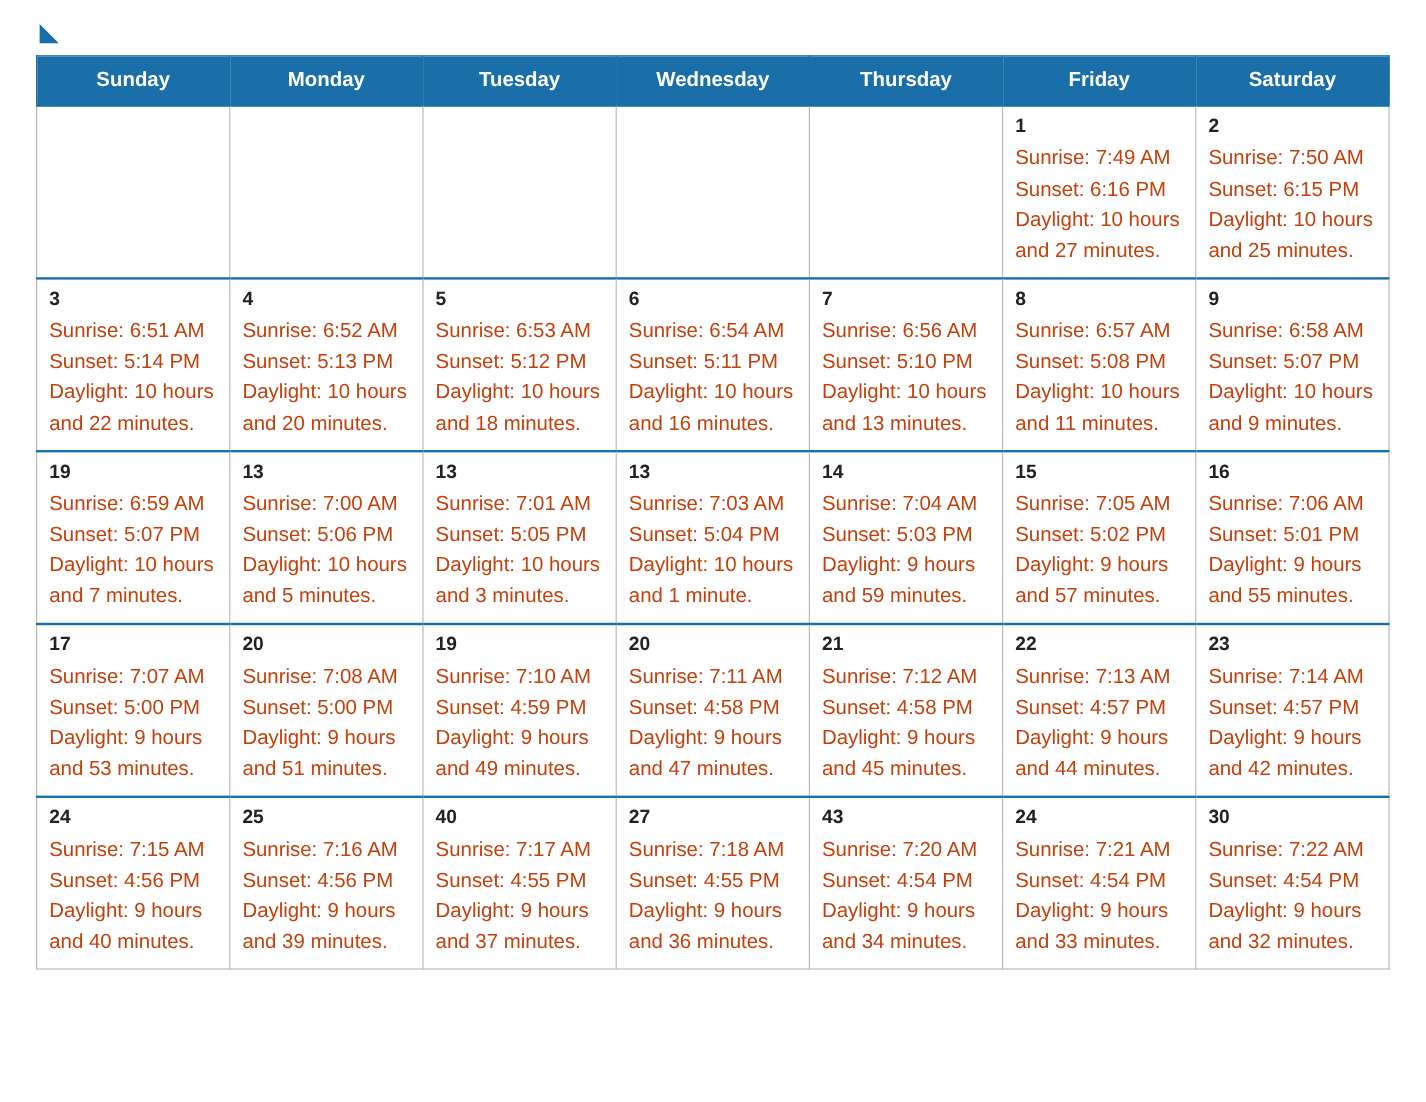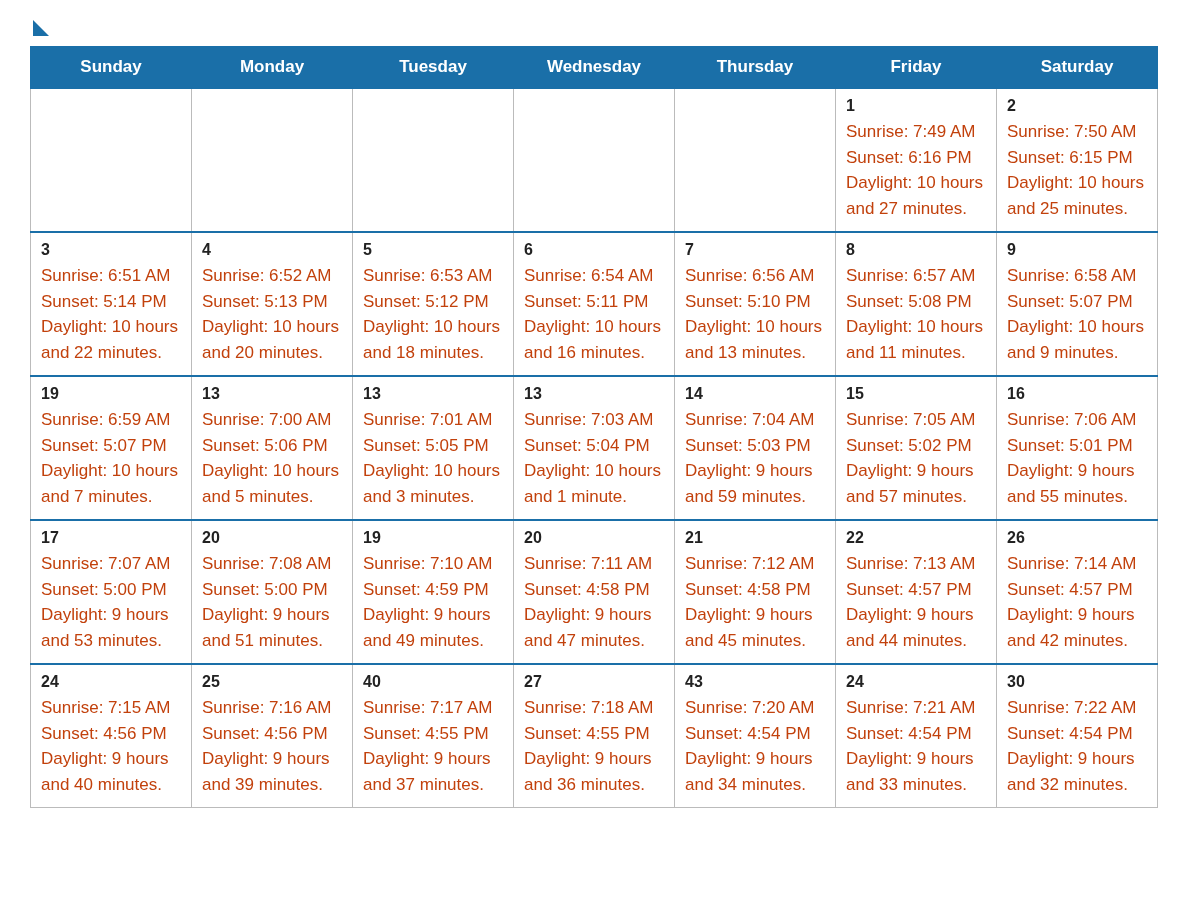--- a/index.html
+++ b/index.html
@@ -228,21 +228,21 @@
         </td>
         <td>
           <span class="day-number">21</span>
           <div class="day-info">Sunrise: 7:12 AM<br>Sunset: 4:58 PM<br>Daylight: 9 hours and 45 minutes.</div>
         </td>
         <td>
           <span class="day-number">22</span>
           <div class="day-info">Sunrise: 7:13 AM<br>Sunset: 4:57 PM<br>Daylight: 9 hours and 44 minutes.</div>
         </td>
         <td>
-          <span class="day-number">26</span>
+          <span class="day-number">23</span>
           <div class="day-info">Sunrise: 7:14 AM<br>Sunset: 4:57 PM<br>Daylight: 9 hours and 42 minutes.</div>
         </td>
       </tr>
       <tr class="week-row">
         <td>
           <span class="day-number">24</span>
           <div class="day-info">Sunrise: 7:15 AM<br>Sunset: 4:56 PM<br>Daylight: 9 hours and 40 minutes.</div>
         </td>
         <td>
           <span class="day-number">25</span>

